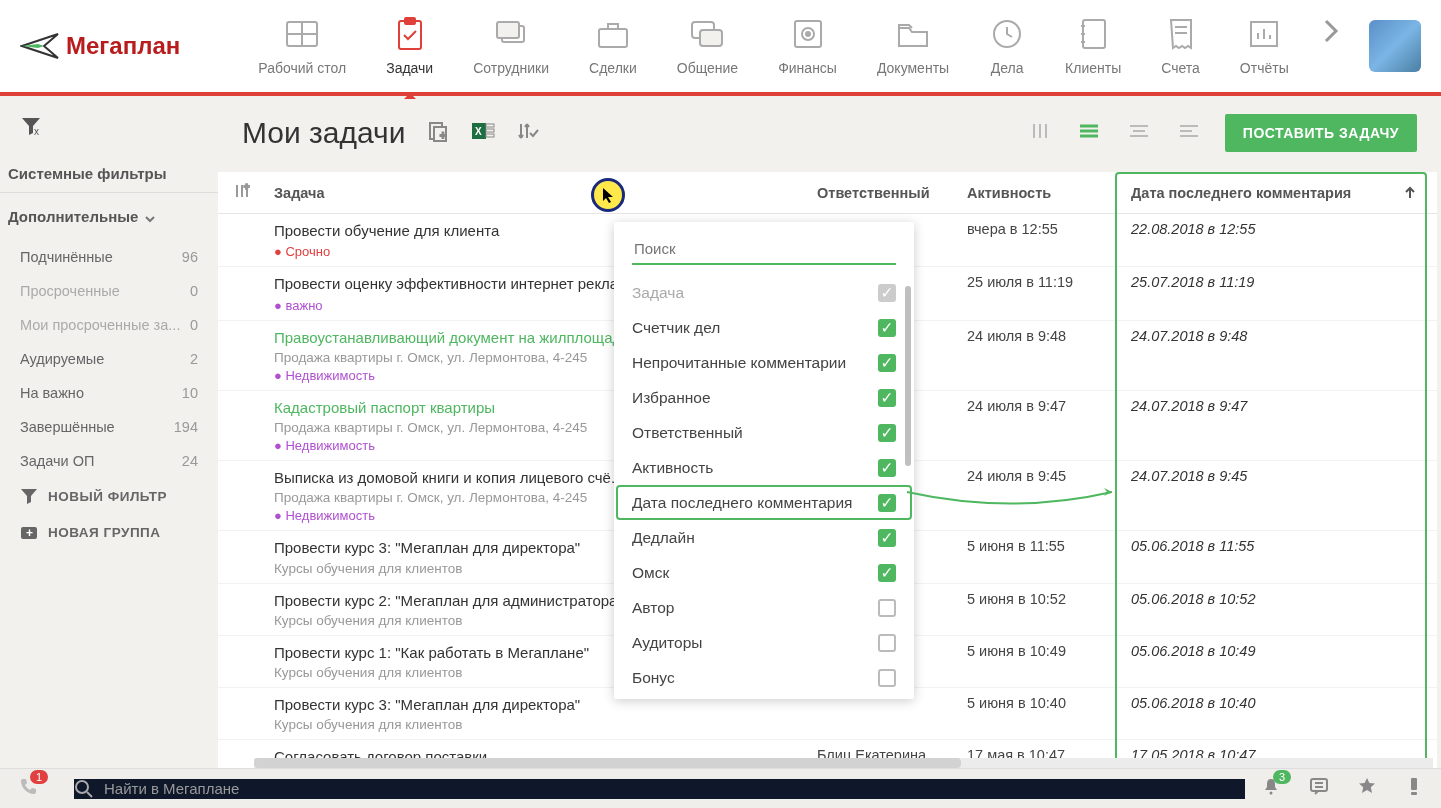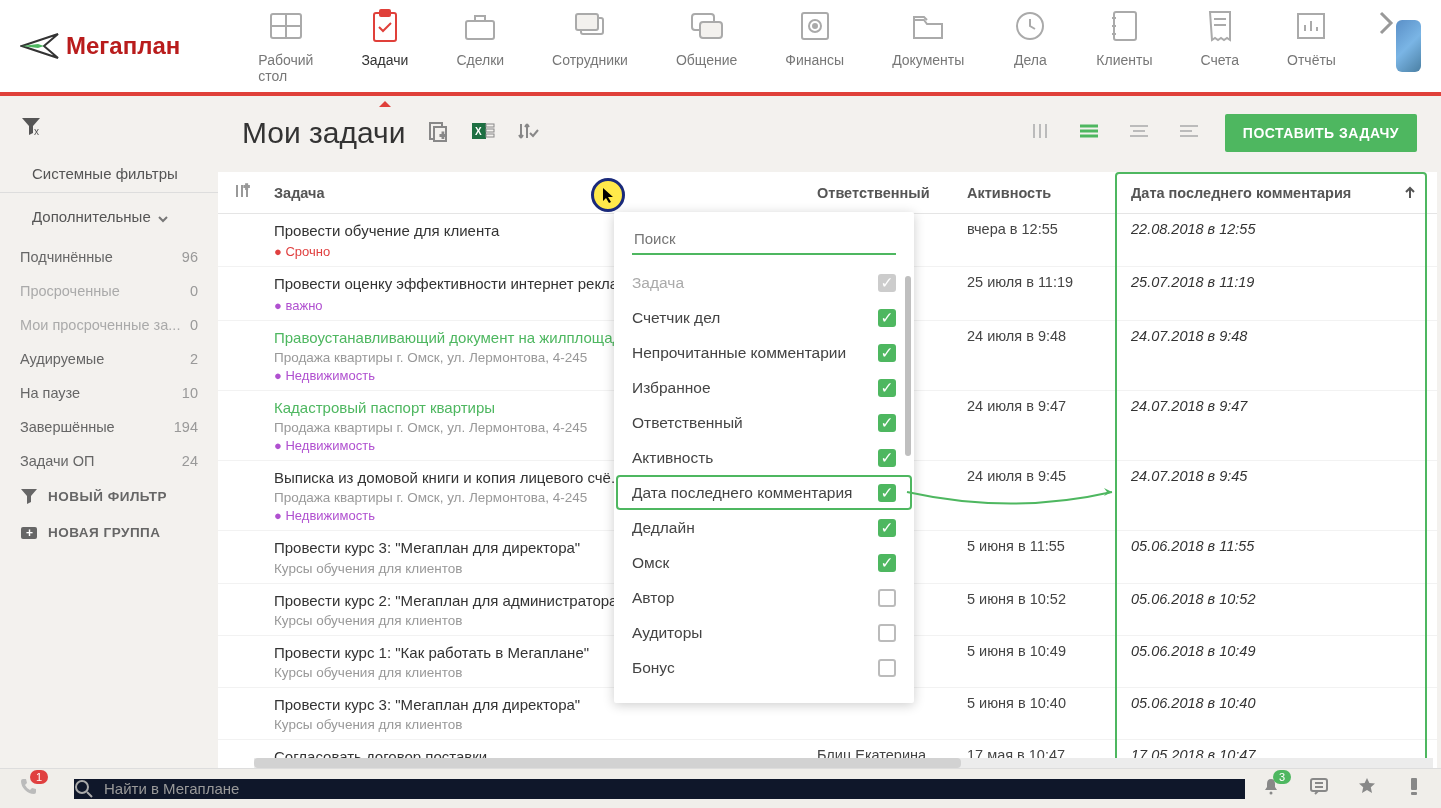--- a/index.html
+++ b/index.html
@@ -2,33 +2,33 @@
 <html><head>
 <meta charset="utf-8">
 <style>
 * { margin:0; padding:0; box-sizing:border-box; font-family:Arial, Helvetica, sans-serif; }
 body { background:#fff; color:#333; width:1441px; height:808px; overflow:hidden; position:relative; }
 
 
 .topnav { height:96px; border-bottom:4px solid #e0403a; display:flex; align-items:center; padding:0 20px; }
 .logo { display:flex; align-items:center; font-size:24px; font-weight:bold; color:#b91c1c; margin-right:60px; }
 .logo svg { margin-right:6px; }
-.nav-items { display:flex; gap:12px; flex:1; }
+.nav-items { display:flex; gap:4px; flex:1; }
 .nav-item { display:flex; flex-direction:column; align-items:center; gap:8px; padding:0 18px; cursor:pointer; color:#777; font-size:14px; position:relative; }
 .nav-item.active { color:#333; }
 .nav-item.active::after { content:''; position:absolute; bottom:-23px; left:50%; transform:translateX(-50%); width:0; height:0; border-left:6px solid transparent; border-right:6px solid transparent; border-bottom:6px solid #e0403a; }
 .nav-icon { width:36px; height:36px; display:flex; align-items:center; justify-content:center; }
 .nav-more { margin-left:10px; cursor:pointer; color:#999; }
 .avatar { width:52px; height:52px; border-radius:6px; background:linear-gradient(135deg,#5a8fc7 0%,#7ab5e5 50%,#4a7fa3 100%); margin-left:auto; }
 
 
 .main { display:flex; height:calc(100% - 96px - 40px); background:#f3f1ee; }
 .sidebar { width:218px; background:#f3f1ee; padding:12px 0; }
 .filter-icon-bar { padding:8px 20px 15px; }
-.side-section-title { padding:10px 32px; font-size:15px; color:#555; border-bottom:1px solid #ddd; margin-bottom:5px; }
+.side-section-title { padding:10px 8px; font-size:15px; color:#555; border-bottom:1px solid #ddd; margin-bottom:5px;font-weight:bold; }
 .side-section-title.collapsible { display:flex; align-items:flex-end; gap:6px; cursor:pointer;}
 .side-item { display:flex; justify-content:space-between; padding:9px 20px; font-size:14.5px; color:#666; cursor:pointer; }
 .side-item.muted { color:#aaa; }
 .side-item .count { color:#999; }
 .side-action { display:flex; align-items:center; gap:10px; padding:10px 20px; font-size:13.5px; letter-spacing:0.5px; color:#666; cursor:pointer; font-weight:bold; }
 
 
 .content { flex:1; display:flex; flex-direction:column; }
 .page-header { display:flex; align-items:center; padding:18px 24px 20px; gap:22px; }
 .page-title { font-size:30px; font-weight:normal; color:#333; }
@@ -58,21 +58,21 @@
 .td-task-tag.purple { color:#b050d0;}
 .td-resp { width:150px; font-size:14.5px; color:#444; padding-left:10px;}
 .td-resp-sub { color:#999; font-size:13px; white-space:nowrap; overflow:hidden; text-overflow:ellipsis;}
 .td-act { width:160px; font-size:14.5px; color:#444; padding-left:10px;}
 .td-last { width:300px; font-size:14.5px; color:#333; padding-left:14px;font-style:italic;}
 
 
 .last-col-highlight { position:absolute; top:0; right:10px; width:312px; bottom:6px; border:2px solid #4eb760; border-radius:4px; pointer-events:none; }
 
 
-.popover { position:absolute; left:614px; top:212px; width:300px; background:#fff; box-shadow:0 2px 12px rgba(0,0,0,0.2); border-radius:2px; padding:12px 0 18px; z-index:50; }
+.popover { position:absolute; left:614px; top:222px; width:300px; background:#fff; box-shadow:0 2px 12px rgba(0,0,0,0.2); border-radius:2px; padding:12px 0 4px; z-index:50; }
 .pop-search { margin:0 18px 10px; border:none; border-bottom:2px solid #4eb760; padding:6px 2px; font-size:15px; outline:none; width:calc(100% - 36px); color:#555;}
 .pop-list { max-height:460px; overflow-y:auto; }
 .pop-item { display:flex; justify-content:space-between; align-items:center; padding:9px 18px 8px; font-size:15.5px; color:#444; cursor:pointer;}
 .pop-item.disabled { color:#aaa; }
 .pop-item.highlighted { border:2px solid #4eb760; border-radius:4px; margin:0 2px; padding:7px 14px 6px;}
 .pop-check { width:18px; height:18px; border-radius:3px; display:inline-flex; align-items:center; justify-content:center; }
 .pop-check.on { background:#4eb760; color:#fff; }
 .pop-check.off { border:2px solid #bbb; }
 .pop-check.locked { background:#ccc; color:#fff; }
 .pop-scroll-thumb { position:absolute; right:3px; top:64px; width:6px; height:180px; background:#bfbfbf; border-radius:3px;}
@@ -120,35 +120,35 @@
           <svg width="30" height="34" fill="none" stroke="#e0403a" stroke-width="2">
             <rect x="4" y="4" width="22" height="28" rx="2"></rect>
             <rect x="10" y="1" width="10" height="6" rx="1" fill="#e0403a"></rect>
             <path d="M9 18 l4 4 l8-8" stroke="#e0403a"></path>
           </svg>
         </span>
         <span>Задачи</span>
       </div>
     <div class="nav-item">
         <span class="nav-icon">
+          <svg width="38" height="30" fill="none" stroke="#aaa" stroke-width="2">
+            <rect x="9" y="7" width="22" height="16" rx="2"></rect>
+            <rect x="4" y="3" width="22" height="16" rx="2" fill="#f3f1ee"></rect>
+          </svg>
+        </span>
+        <span>Сотрудники</span>
+      </div>
+    <div class="nav-item">
+        <span class="nav-icon">
           <svg width="34" height="30" fill="none" stroke="#aaa" stroke-width="2">
             <rect x="3" y="10" width="28" height="18" rx="2"></rect>
             <path d="M12 10 V5 h10 v5"></path>
           </svg>
         </span>
         <span>Сделки</span>
-      </div>
-    <div class="nav-item">
-        <span class="nav-icon">
-          <svg width="38" height="30" fill="none" stroke="#aaa" stroke-width="2">
-            <rect x="9" y="7" width="22" height="16" rx="2"></rect>
-            <rect x="4" y="3" width="22" height="16" rx="2" fill="#f3f1ee"></rect>
-          </svg>
-        </span>
-        <span>Сотрудники</span>
       </div>
     <div class="nav-item">
         <span class="nav-icon">
           <svg width="36" height="30" fill="none" stroke="#aaa" stroke-width="2">
             <rect x="3" y="3" width="22" height="16" rx="3"></rect>
             <rect x="11" y="11" width="22" height="16" rx="3" fill="#f3f1ee"></rect>
           </svg>
         </span>
         <span>Общение</span>
       </div>
@@ -244,21 +244,21 @@
         </div>
         <div class="side-item muted">
           <span>Мои просроченные за...</span>
           <span class="count">0</span>
         </div>
         <div class="side-item">
           <span>Аудируемые</span>
           <span class="count">2</span>
         </div>
         <div class="side-item">
-          <span>На паузе</span>
+          <span>На важно</span>
           <span class="count">10</span>
         </div>
         <div class="side-item">
           <span>Завершённые</span>
           <span class="count">194</span>
         </div>
         <div class="side-item">
           <span>Задачи ОП</span>
           <span class="count">24</span>
         </div>

